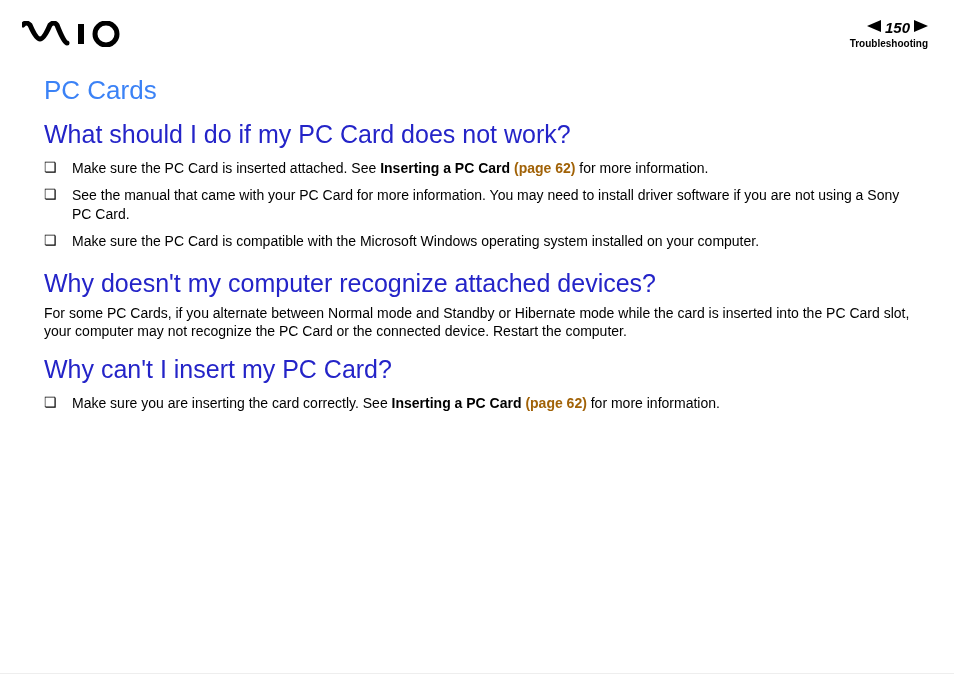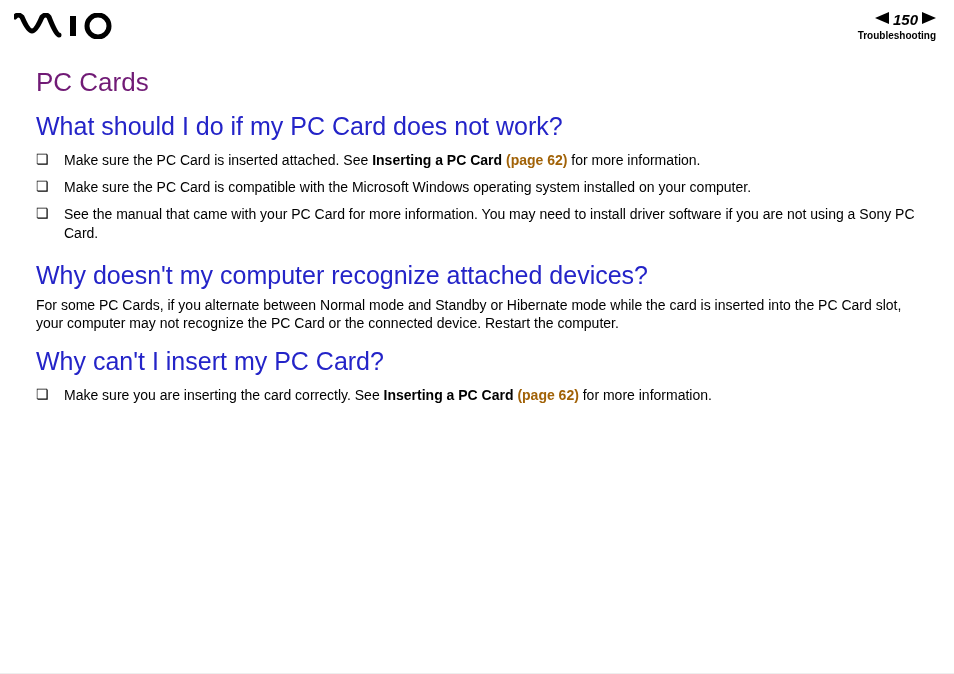--- a/index.html
+++ b/index.html
@@ -8,21 +8,21 @@
     width: 954px;
     height: 674px;
     background: #fff;
     font-family: Arial, Helvetica, sans-serif;
     color: #000;
   }
   .page {
     position: relative;
     width: 954px;
     height: 674px;
-    padding: 0;
+    padding: 8px;
     box-sizing: border-box;
     border-bottom: 1px solid #eee;
   }
   
   .hdr {
     display: flex;
     align-items: center;
     justify-content: space-between;
     padding: 10px 18px 4px 14px;
   }
@@ -47,21 +47,21 @@
     cursor: pointer;
   }
   .s-title {
     font-weight: bold;
     font-size: 10px;
   }
   .h1 {
     font-size: 26px;
     font-weight: 400;
     margin: 22px 0 8px 36px;
-    color: #701a75;
+    color: #3b82f6;
   }
   .h2 {
     font-size: 25px;
     font-weight: 400;
     color: #2424c8;
     margin: 14px 0 6px 36px;
   }
   ul.bul {
     list-style: none;
     margin: 0 30px 0 36px;
@@ -126,24 +126,24 @@
   </div>
 
   <div class="h1">PC Cards</div>
 
   <div class="h2">What should I do if my PC Card does not work?</div>
   <ul class="bul">
     <li>
       <span>Make sure the PC Card is inserted attached. See </span><span class="b">Inserting a PC Card </span><a class="lnk">(page 62)</a><span> for more information.</span>
     </li>
     <li>
-      <span>Make sure the PC Card is compatible with the Microsoft Windows operating system installed on your computer.</span>
+      <span>See the manual that came with your PC Card for more information. You may need to install driver software if you are not using a Sony PC Card.</span>
     </li>
     <li>
-      <span>See the manual that came with your PC Card for more information. You may need to install driver software if you are not using a Sony PC Card.</span>
+      <span>Make sure the PC Card is compatible with the Microsoft Windows operating system installed on your computer.</span>
     </li>
   </ul>
 
   <div class="h2">Why doesn't my computer recognize attached devices?</div>
   <div class="para">For some PC Cards, if you alternate between Normal mode and Standby or Hibernate mode while the card is inserted into the PC Card slot, your computer may not recognize the PC Card or the connected device. Restart the computer.</div>
 
   <div class="h2">Why can't I insert my PC Card?</div>
   <ul class="bul">
     <li>
       <span>Make sure you are inserting the card correctly. See </span><span class="b">Inserting a PC Card </span><a class="lnk">(page 62)</a><span> for more information.</span>

